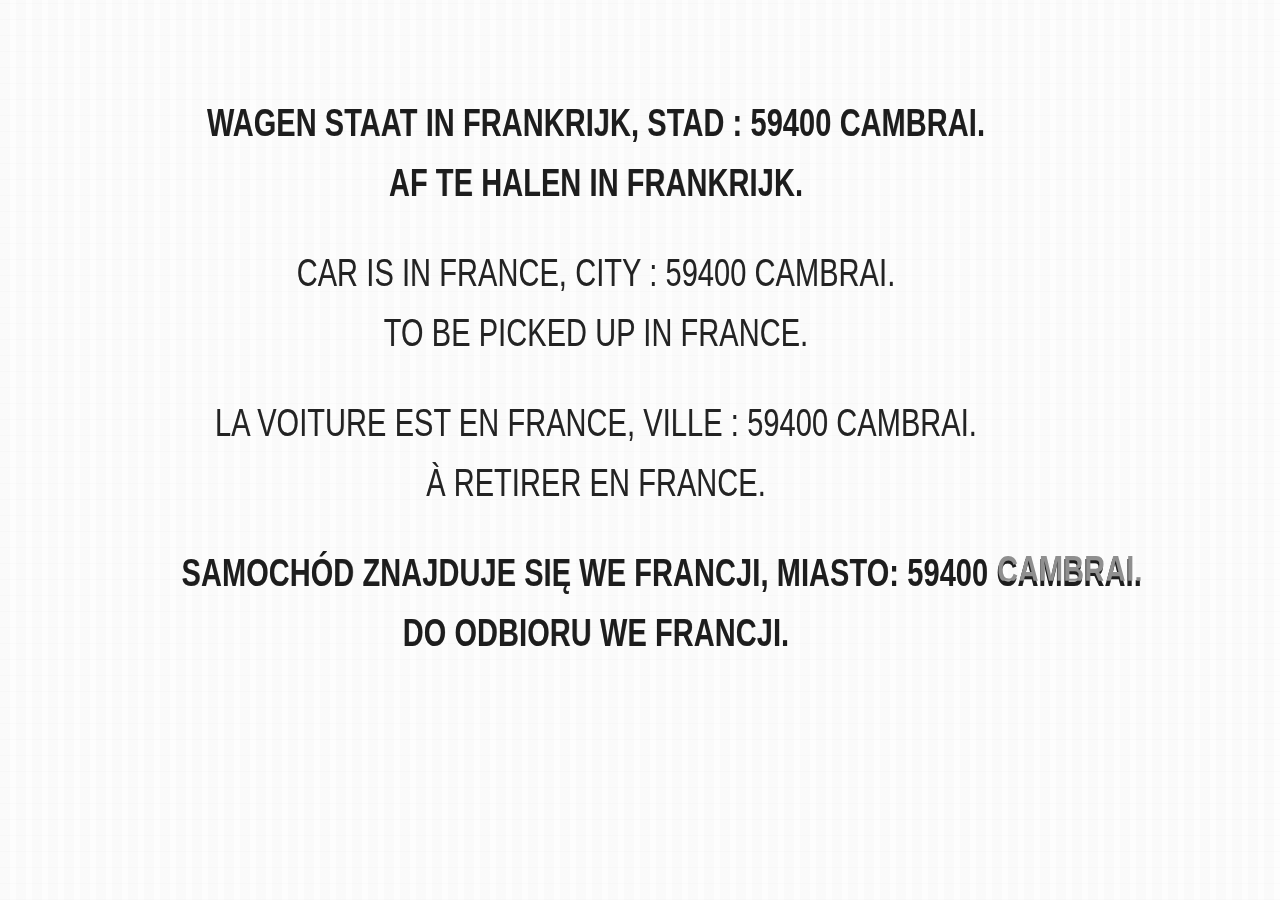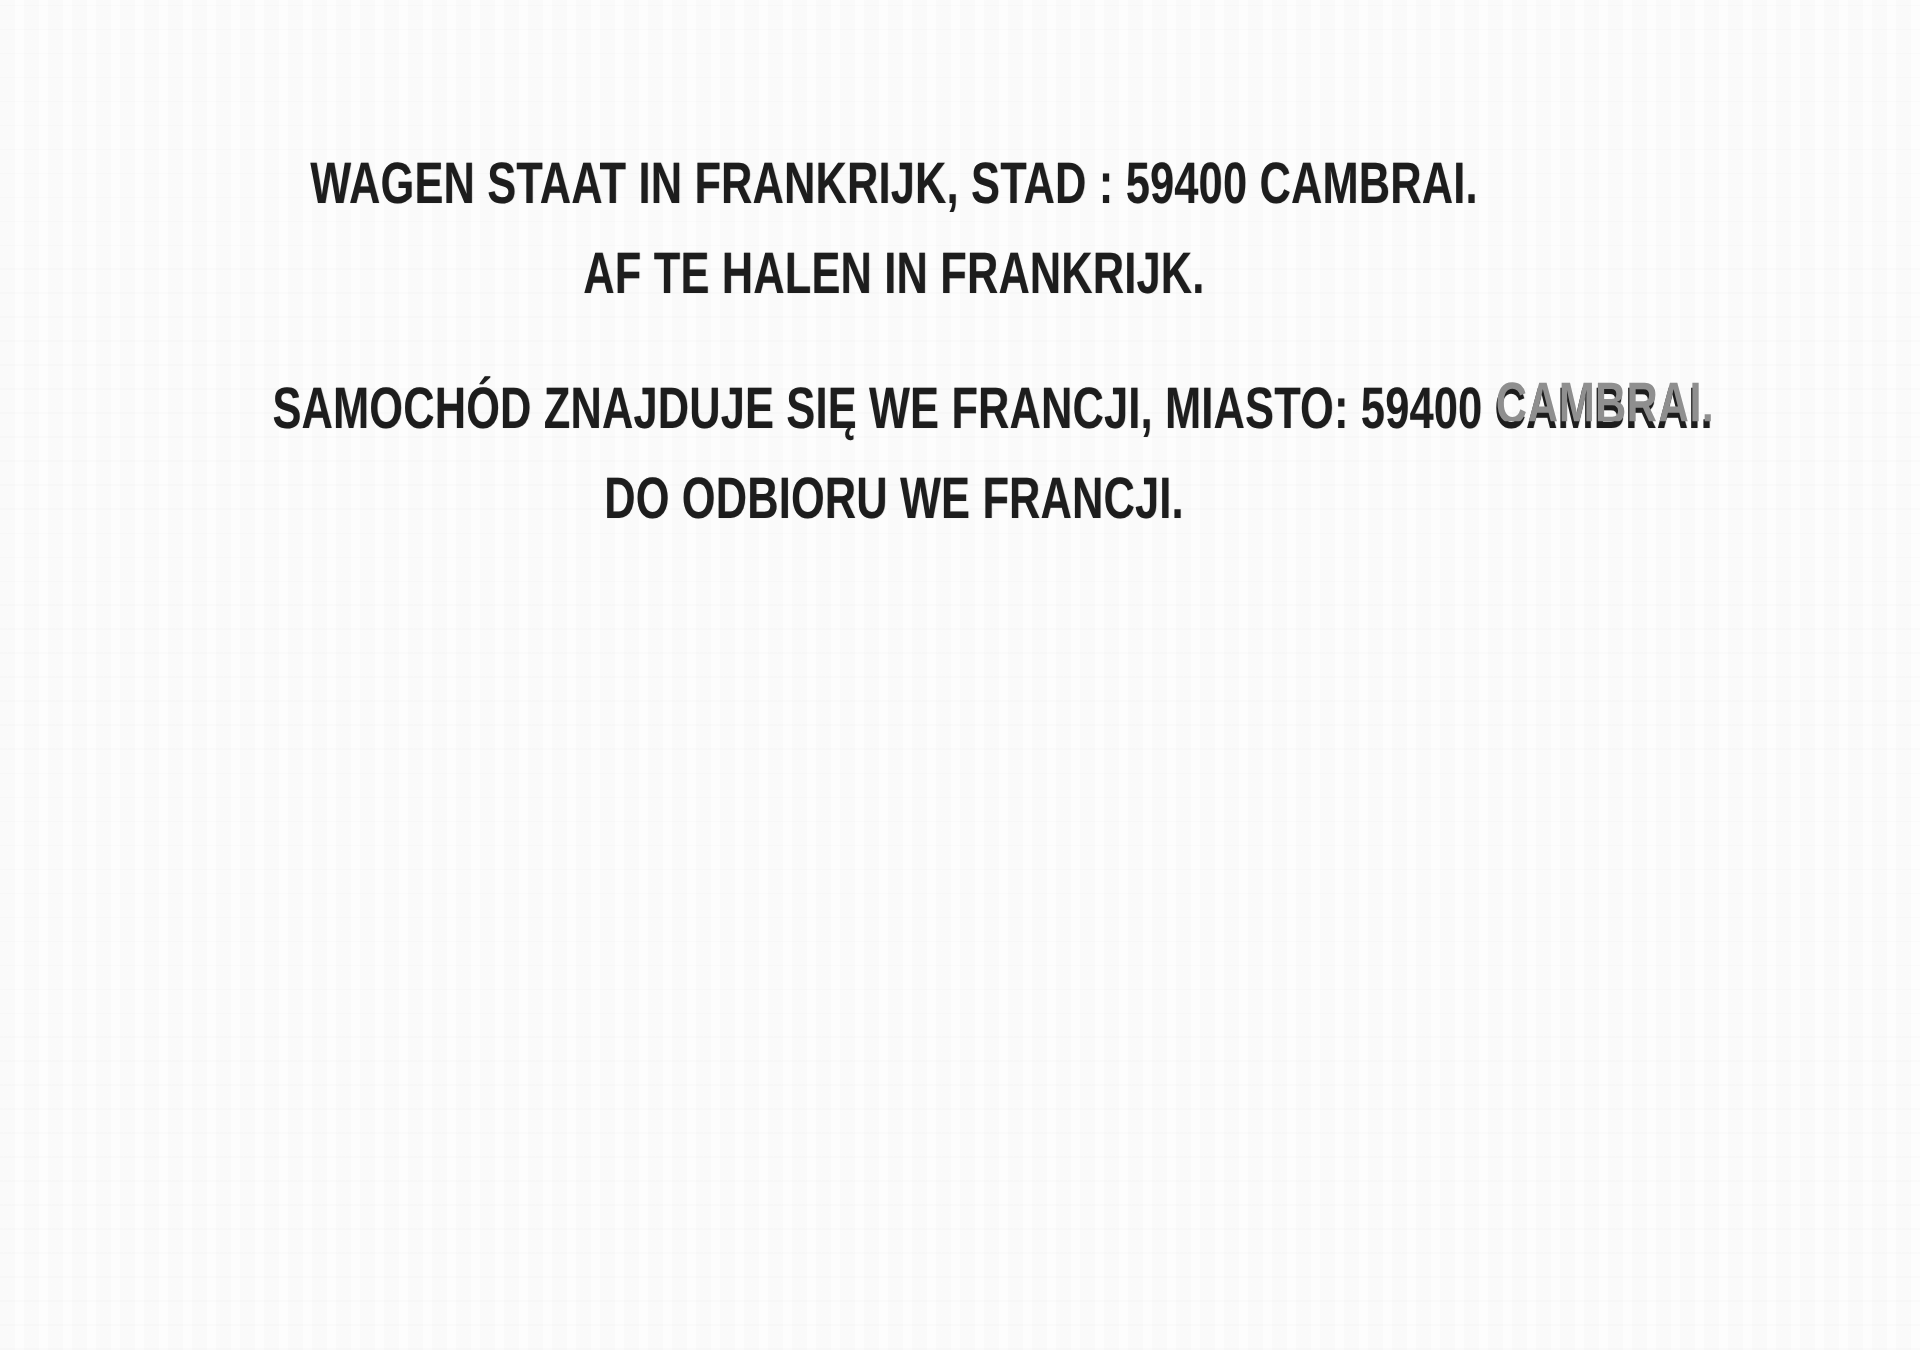--- a/index.html
+++ b/index.html
@@ -58,22 +58,30 @@
 </head>
 <body>
 
 <div class="page">
 
   <div class="para">
     <div class="line bold">WAGEN STAAT IN FRANKRIJK, STAD : 59400 CAMBRAI.</div>
     <div class="line bold">AF TE HALEN IN FRANKRIJK.</div>
   </div>
 
+  <div class="para">
+    <div class="line regular">CAR IS IN FRANCE, CITY : 59400 CAMBRAI.</div>
+    <div class="line regular">TO BE PICKED UP IN FRANCE.</div>
+  </div>
 
 
+  <div class="para">
+    <div class="line regular">LA VOITURE EST EN FRANCE, VILLE : 59400 CAMBRAI.</div>
+    <div class="line regular">À RETIRER EN FRANCE.</div>
+  </div>
 
   <div class="para">
     <div class="line bold">
       <span>SAMOCHÓD ZNAJDUJE SIĘ WE FRANCJI, MIASTO: 59400 </span><span class="wm"><span class="wm-base">CAMBRAI.</span><span class="wm-top">CAMBRAI.</span></span>
     </div>
     <div class="line bold">DO ODBIORU WE FRANCJI.</div>
   </div>
 
 </div>
 

